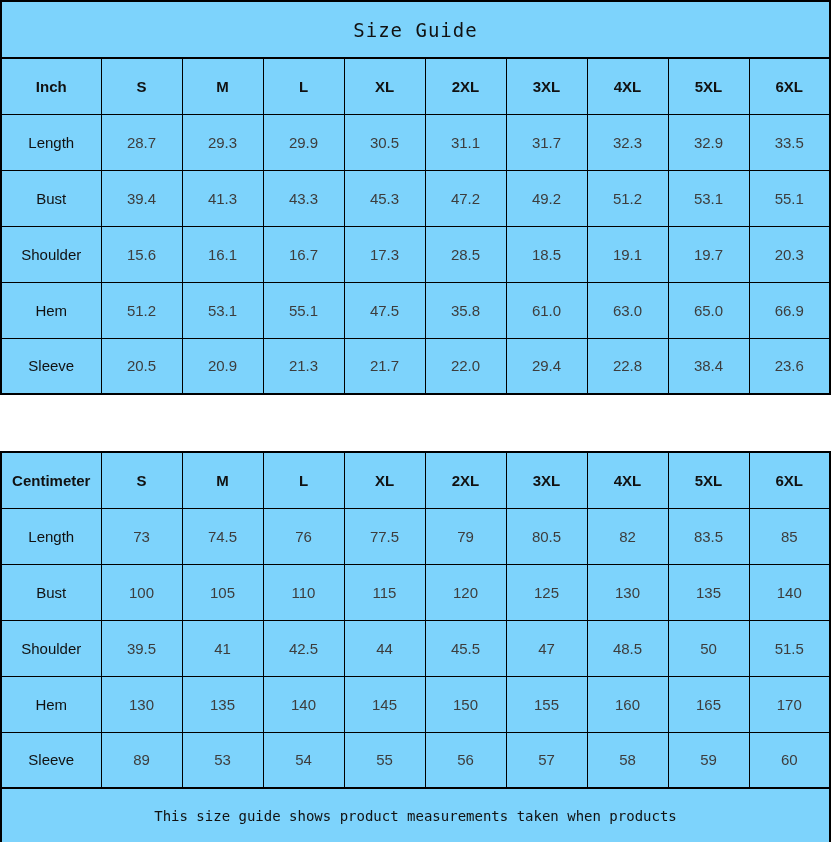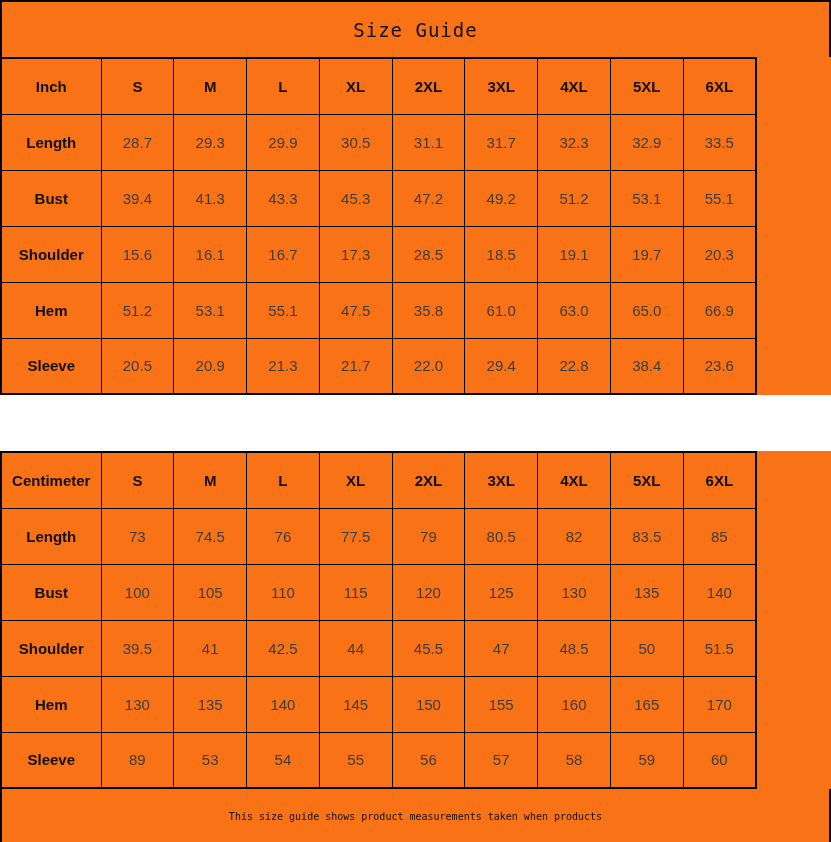--- a/index.html
+++ b/index.html
@@ -4,62 +4,62 @@
 <style>
   html, body {
     margin: 0;
     padding: 0;
     background: #ffffff;
   }
   .page {
     width: 831px;
     height: 842px;
     margin: 0 auto;
-    background: #f97316;
+    background: #7dd3fc;
     box-sizing: border-box;
     font-family: "Liberation Sans", sans-serif;
     color: #222222;
   }
   .title-box {
     box-sizing: border-box;
     height: 57px;
     border: 2px solid #000000;
     border-bottom: none;
     display: flex;
     align-items: center;
     justify-content: center;
   }
   .title-text {
     font-family: "DejaVu Sans Mono", "Liberation Mono", monospace;
     font-size: 19px;
     letter-spacing: 1px;
     color: #111111;
   }
   table.size-table {
-    width: 757px;
+    width: 831px;
     border-collapse: collapse;
     table-layout: fixed;
     border: 2px solid #000000;
   }
   table.size-table th,
   table.size-table td {
     box-sizing: border-box;
     border: 1px solid #000000;
     height: 56px;
     text-align: center;
     vertical-align: middle;
     font-size: 15px;
     padding: 0;
   }
   table.size-table th {
     font-weight: bold;
     color: #111111;
   }
   table.size-table td.row-label {
-    font-weight: bold;
+    font-weight: normal;
     color: #111111;
   }
   table.size-table td.size-value {
     font-weight: normal;
     color: #3d3d3d;
   }
   .table-gap {
     height: 56px;
     background: #ffffff;
   }
@@ -69,21 +69,21 @@
     border: 2px solid #000000;
     border-top: none;
     display: flex;
     flex-direction: column;
     align-items: center;
     justify-content: center;
     gap: 2px;
   }
   .footer-line {
     font-family: "DejaVu Sans Mono", "Liberation Mono", monospace;
-    font-size: 10px;
+    font-size: 14px;
     line-height: 19px;
     color: #111111;
     white-space: nowrap;
   }
 </style>
 </head>
 <body>
 
 <div class="page">
 

